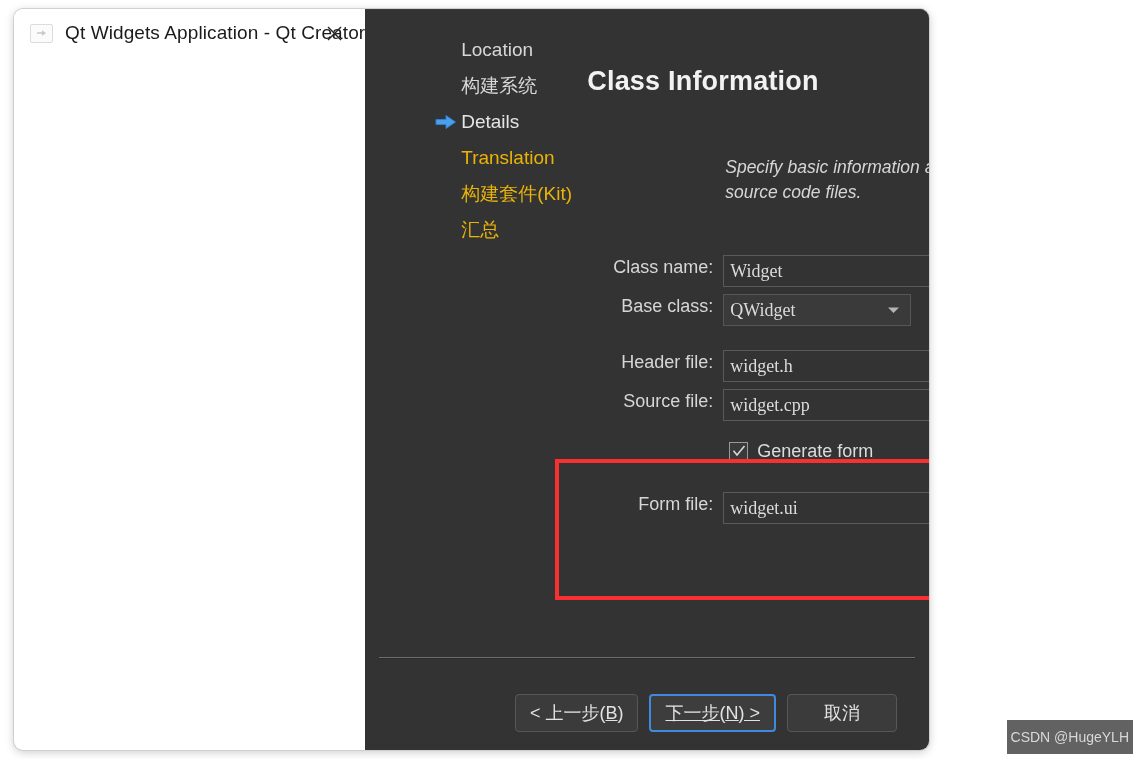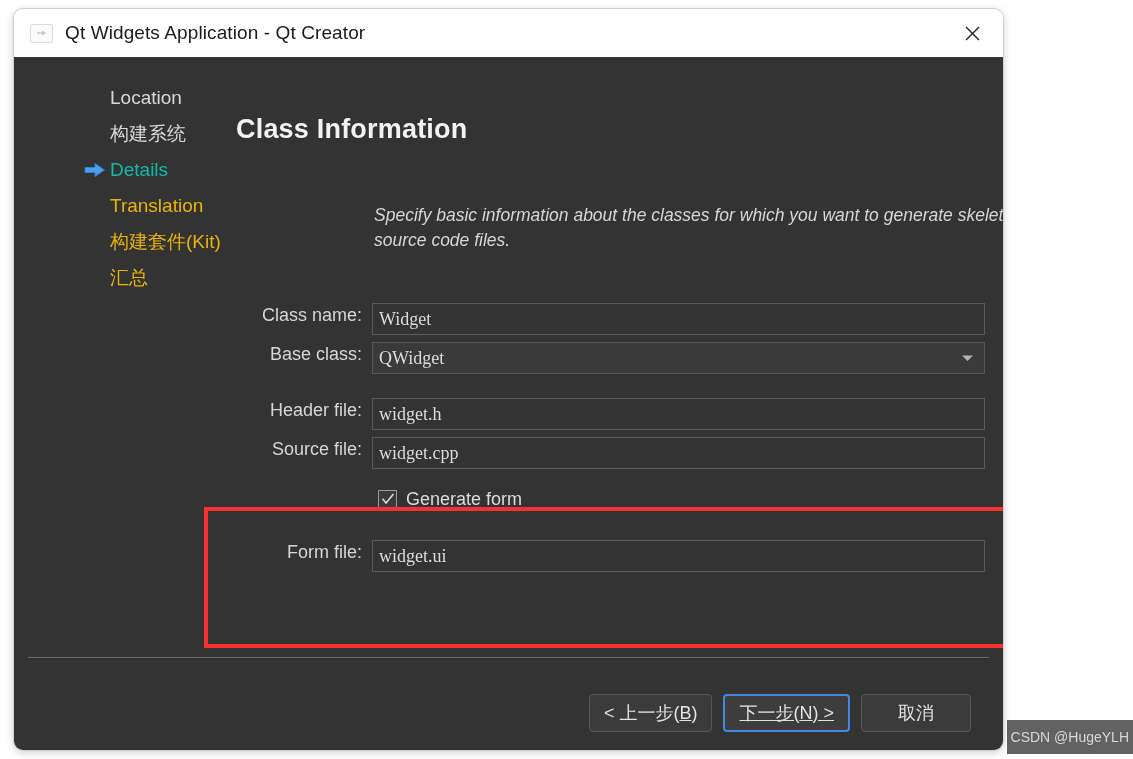--- a/index.html
+++ b/index.html
@@ -10,28 +10,28 @@
     height: 759px;
     overflow: hidden;
     font-family: "Liberation Sans", sans-serif;
   }
 
   
   #window {
     position: absolute;
     left: 14px;
     top: 9px;
-    width: 989px;
+    width: 915px;
     height: 741px;
     background: #ffffff;
     border-radius: 9px;
     box-shadow: 0 0 0 1px #d0d0d0, 0 2px 10px rgba(0,0,0,0.22);
     overflow: hidden;
     display: flex;
-    flex-direction: column;
+    flex-direction: row;
   }
 
   
   #titlebar {
     height: 48px;
     min-height: 48px;
     background: #ffffff;
     display: flex;
     align-items: center;
     padding: 0 0 0 16px;
@@ -88,21 +88,21 @@
   .nav-item {
     display: flex;
     align-items: center;
     height: 36px;
     padding-left: 22px;
     font-size: 19px;
     color: #d8d8d8;
     white-space: nowrap;
   }
   .nav-item.dim { color: #eab308; }
-  .nav-item.active { color: #14b8a6; }
+  .nav-item.active { color: #e5e5e5; }
   .nav-arrow {
     width: 26px;
     flex: 0 0 26px;
     display: flex;
     align-items: center;
     justify-content: flex-start;
   }
   .nav-arrow svg { display: block; }
   .nav-label { display: block; }
 

